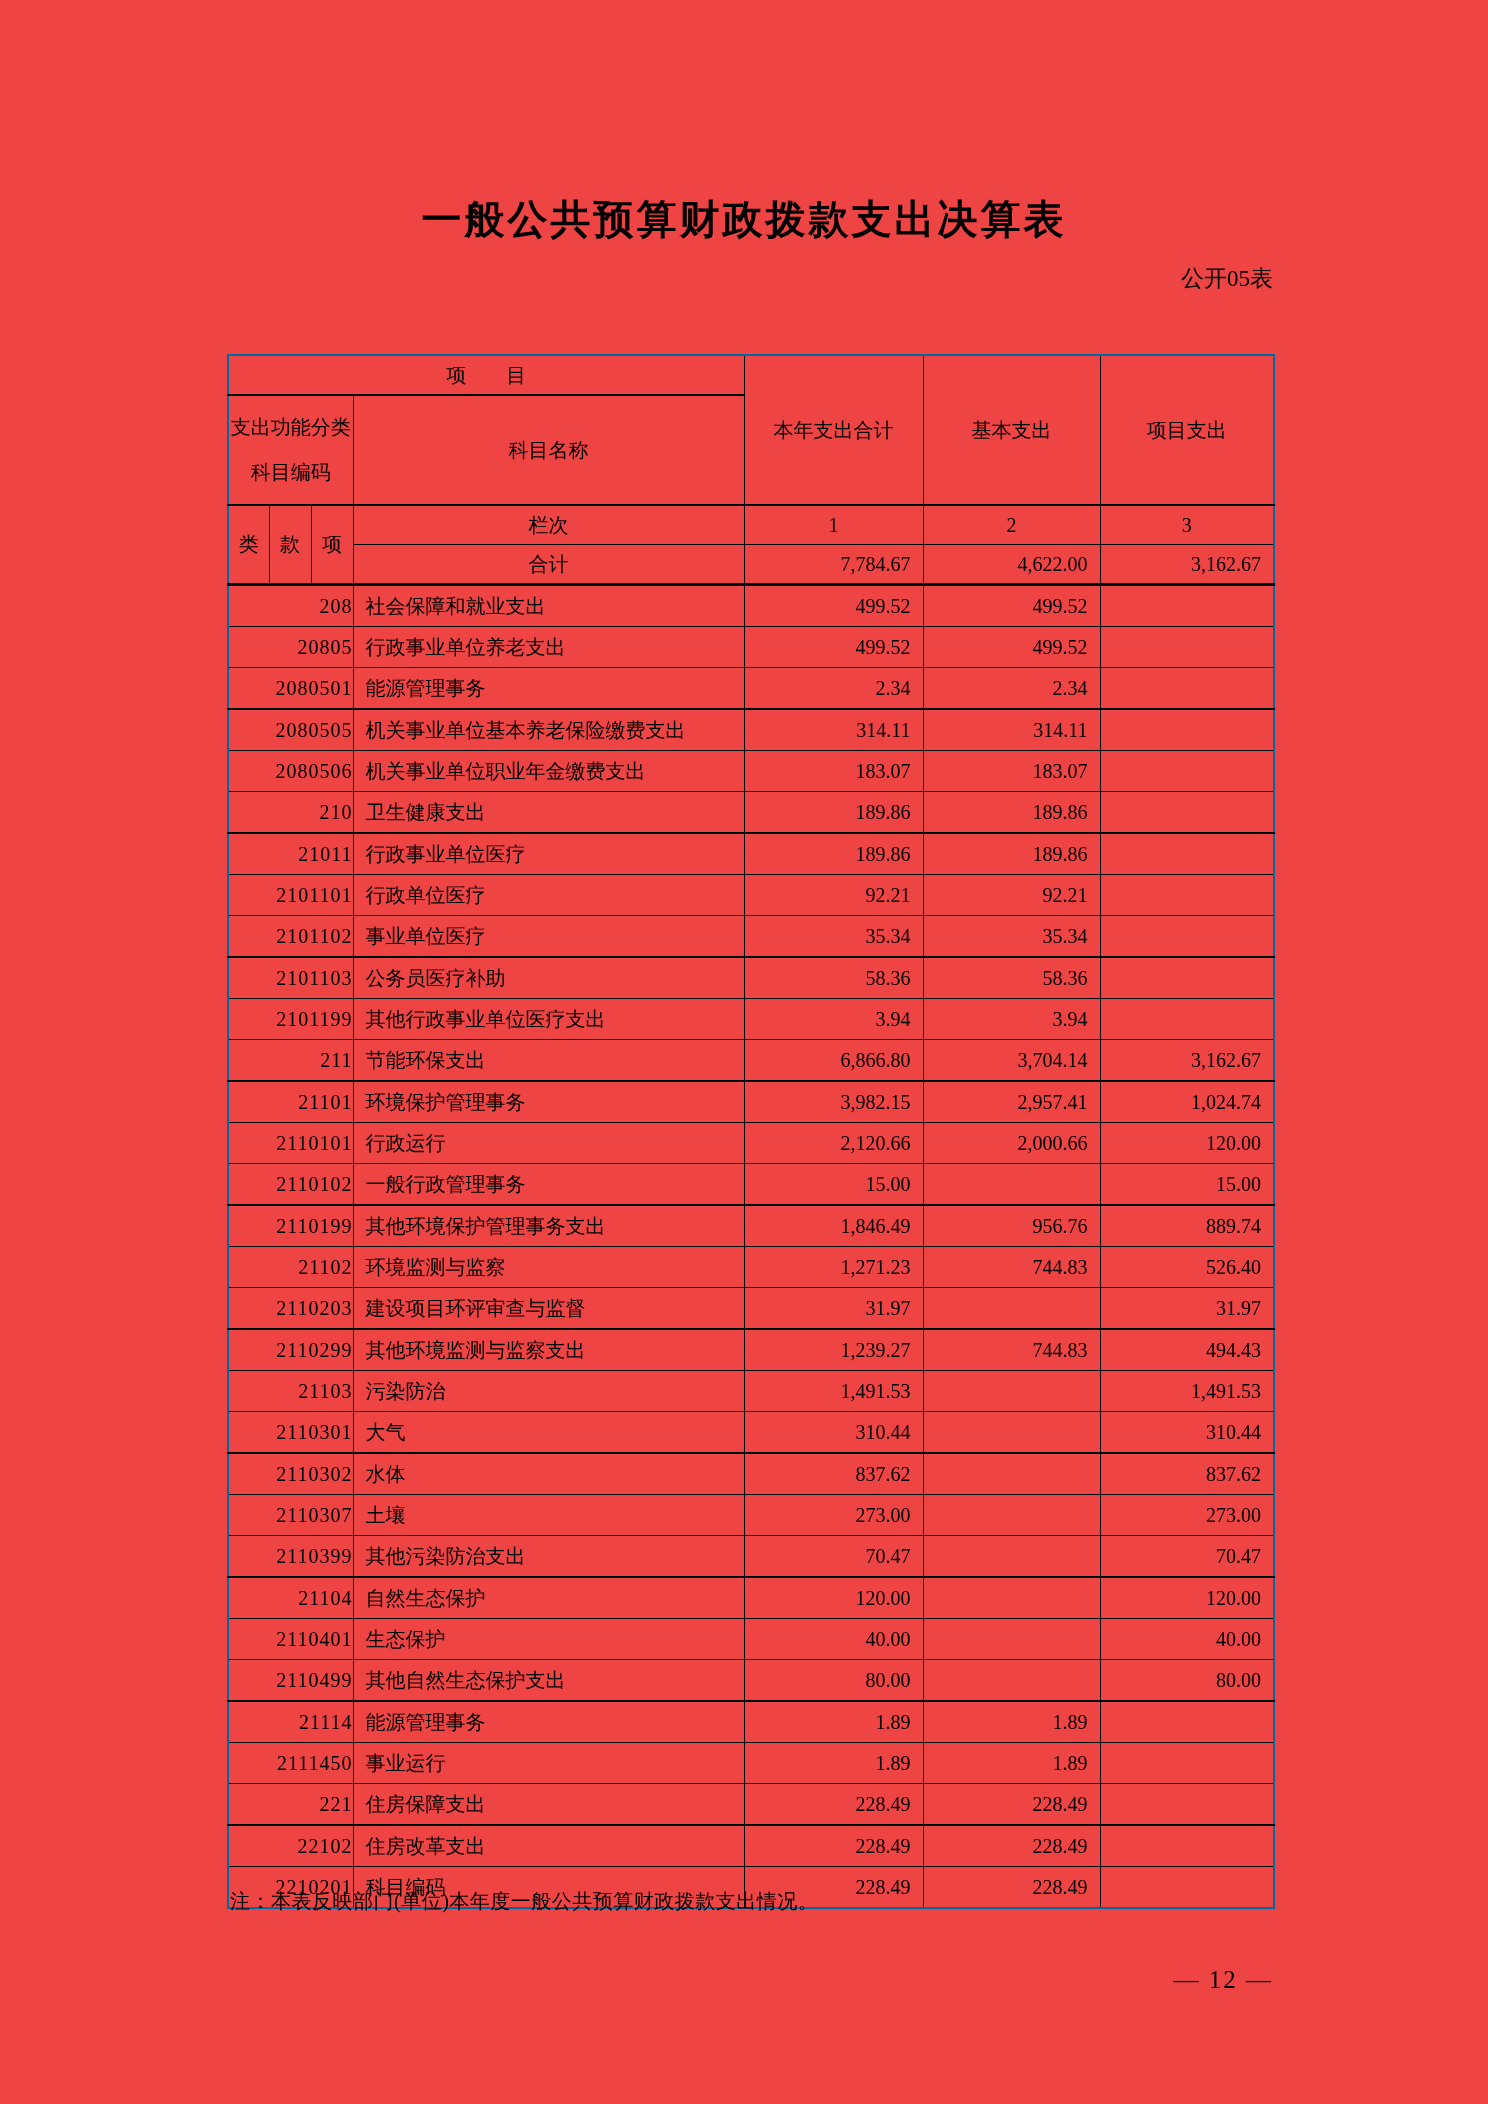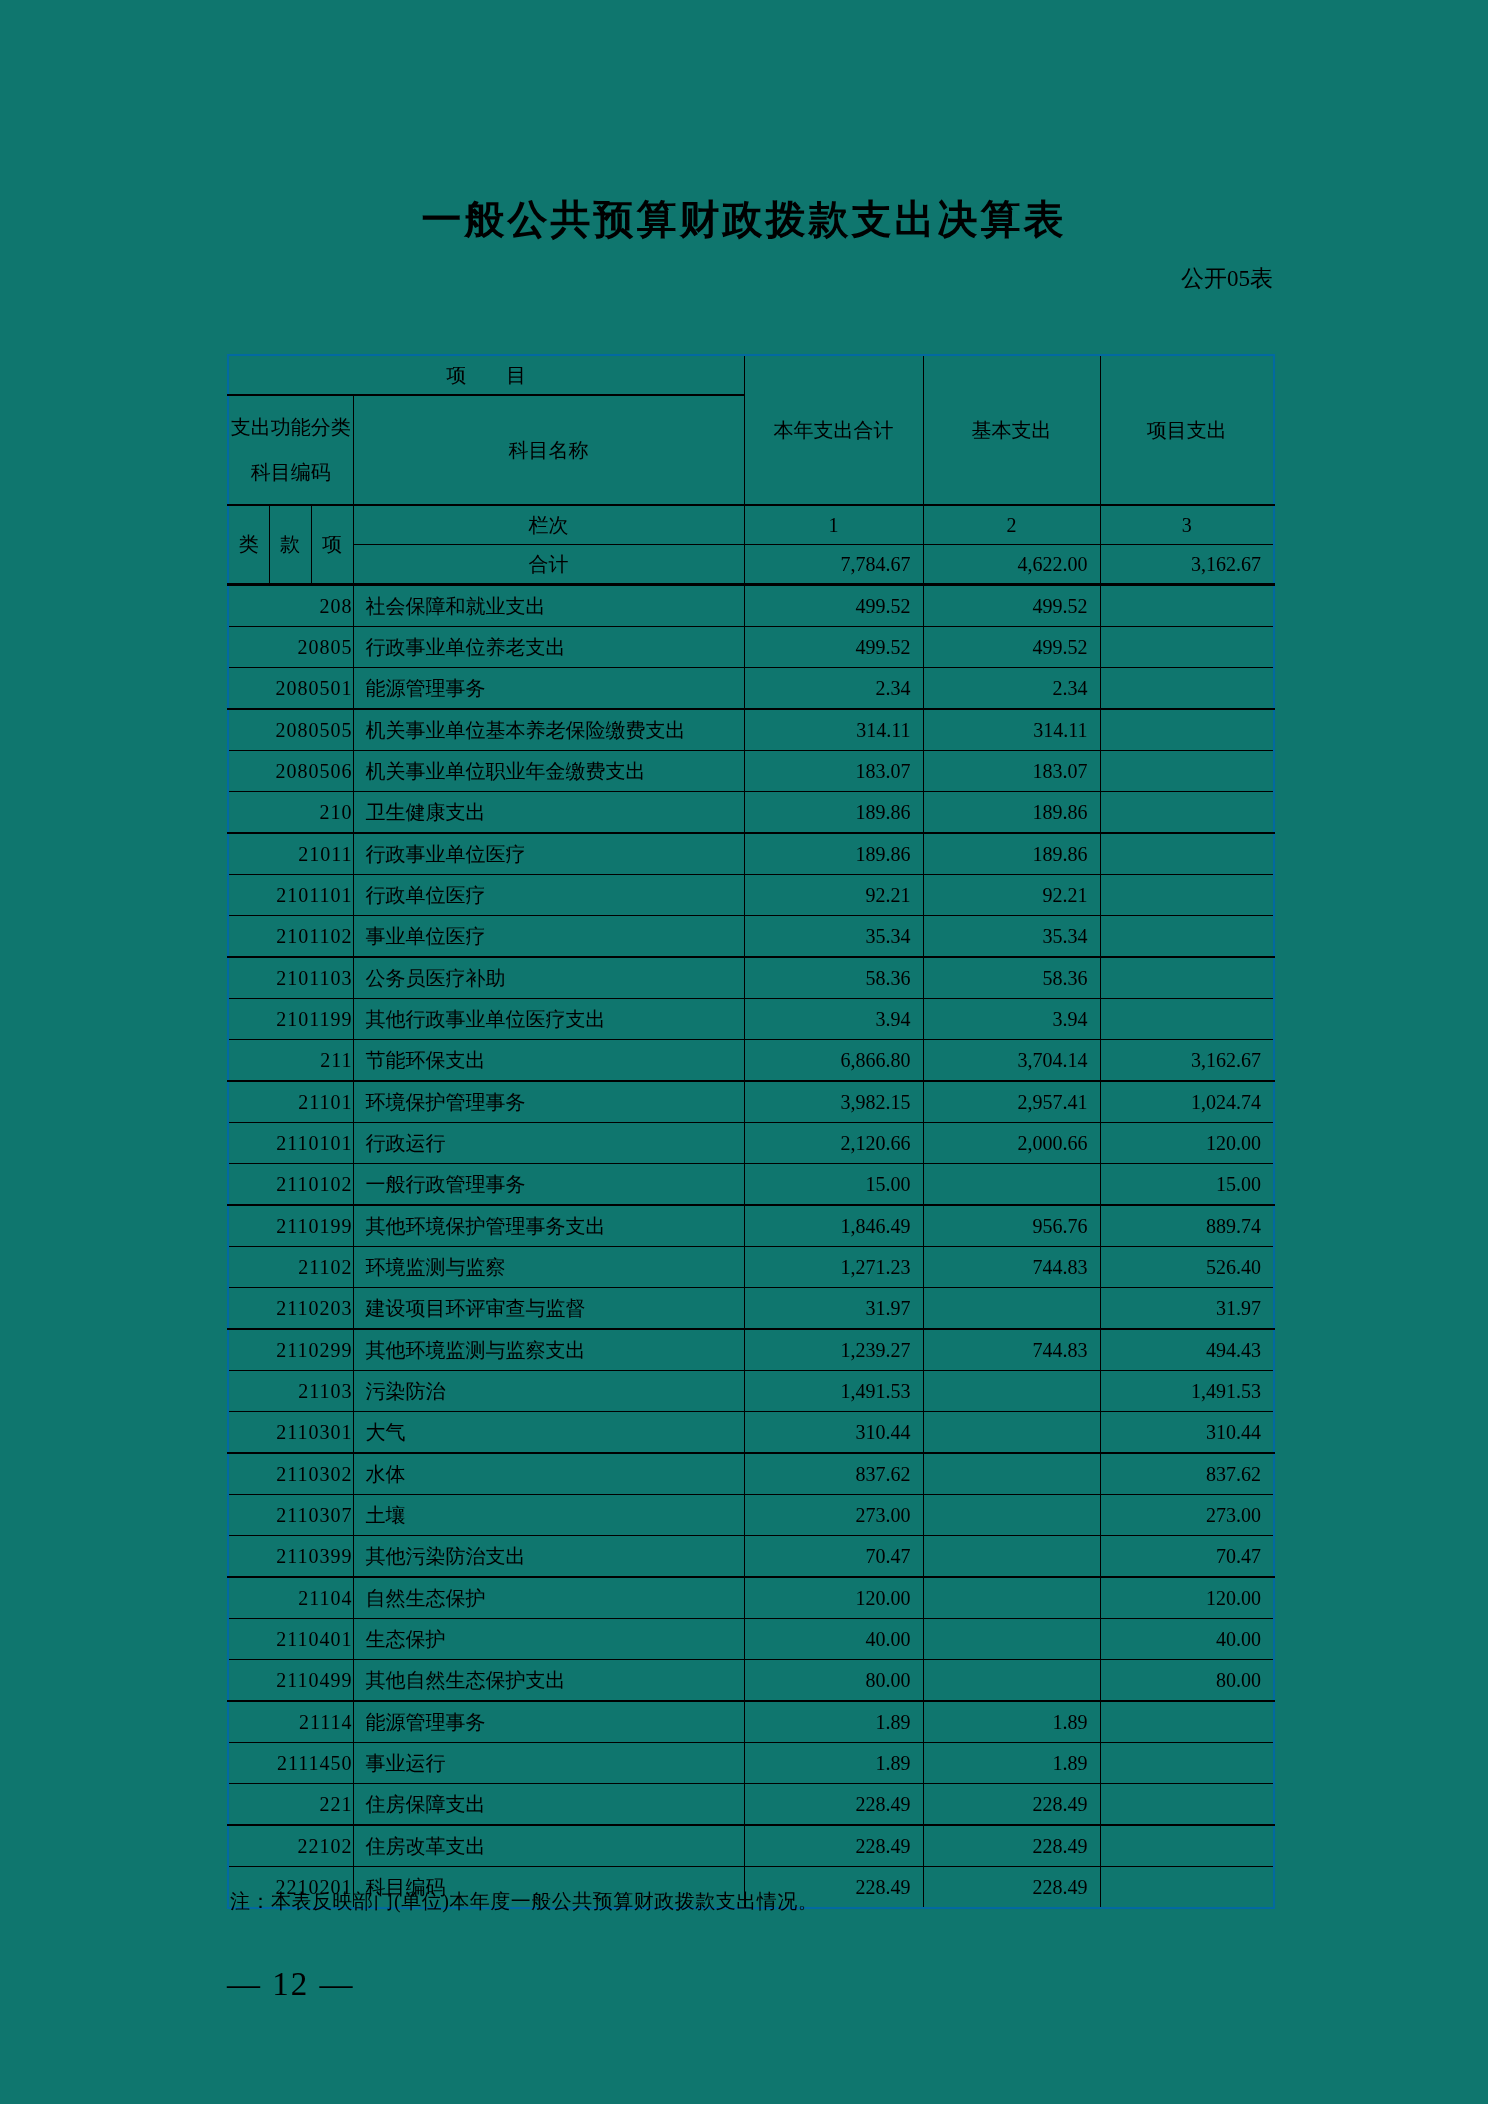--- a/index.html
+++ b/index.html
@@ -1,20 +1,20 @@
 <!DOCTYPE html>
 <html><head>
 <meta charset="utf-8">
 <style>
   html, body { margin: 0; padding: 0; background: #ffffff; }
   .page {
     position: relative;
     width: 1488px;
     height: 2104px;
-    background: #0f766e;
+    background: #ef4444;
     color: #000;
     font-family: "Liberation Serif", "DejaVu Serif", serif;
     overflow: hidden;
   }
   .doc-title {
     position: absolute;
     top: 192px; left: 0; width: 100%;
     text-align: center;
     font-family: "Liberation Sans", "DejaVu Sans", sans-serif;
     font-weight: bold;
@@ -73,22 +73,22 @@
   .foot-note {
     position: absolute;
     top: 1888px; left: 230px;
     font-size: 20px;
     letter-spacing: 0.5px;
     white-space: nowrap;
   }
   .page-number {
     position: absolute;
     top: 1966px; left: 227px; width: 1046px;
-    text-align: left;
-    font-size: 33px;
+    text-align: right;
+    font-size: 25px;
     letter-spacing: 2px;
   }
 </style>
 </head>
 <body>
 
 <div class="page">
 
   <div class="doc-title">一般公共预算财政拨款支出决算表</div>
 

